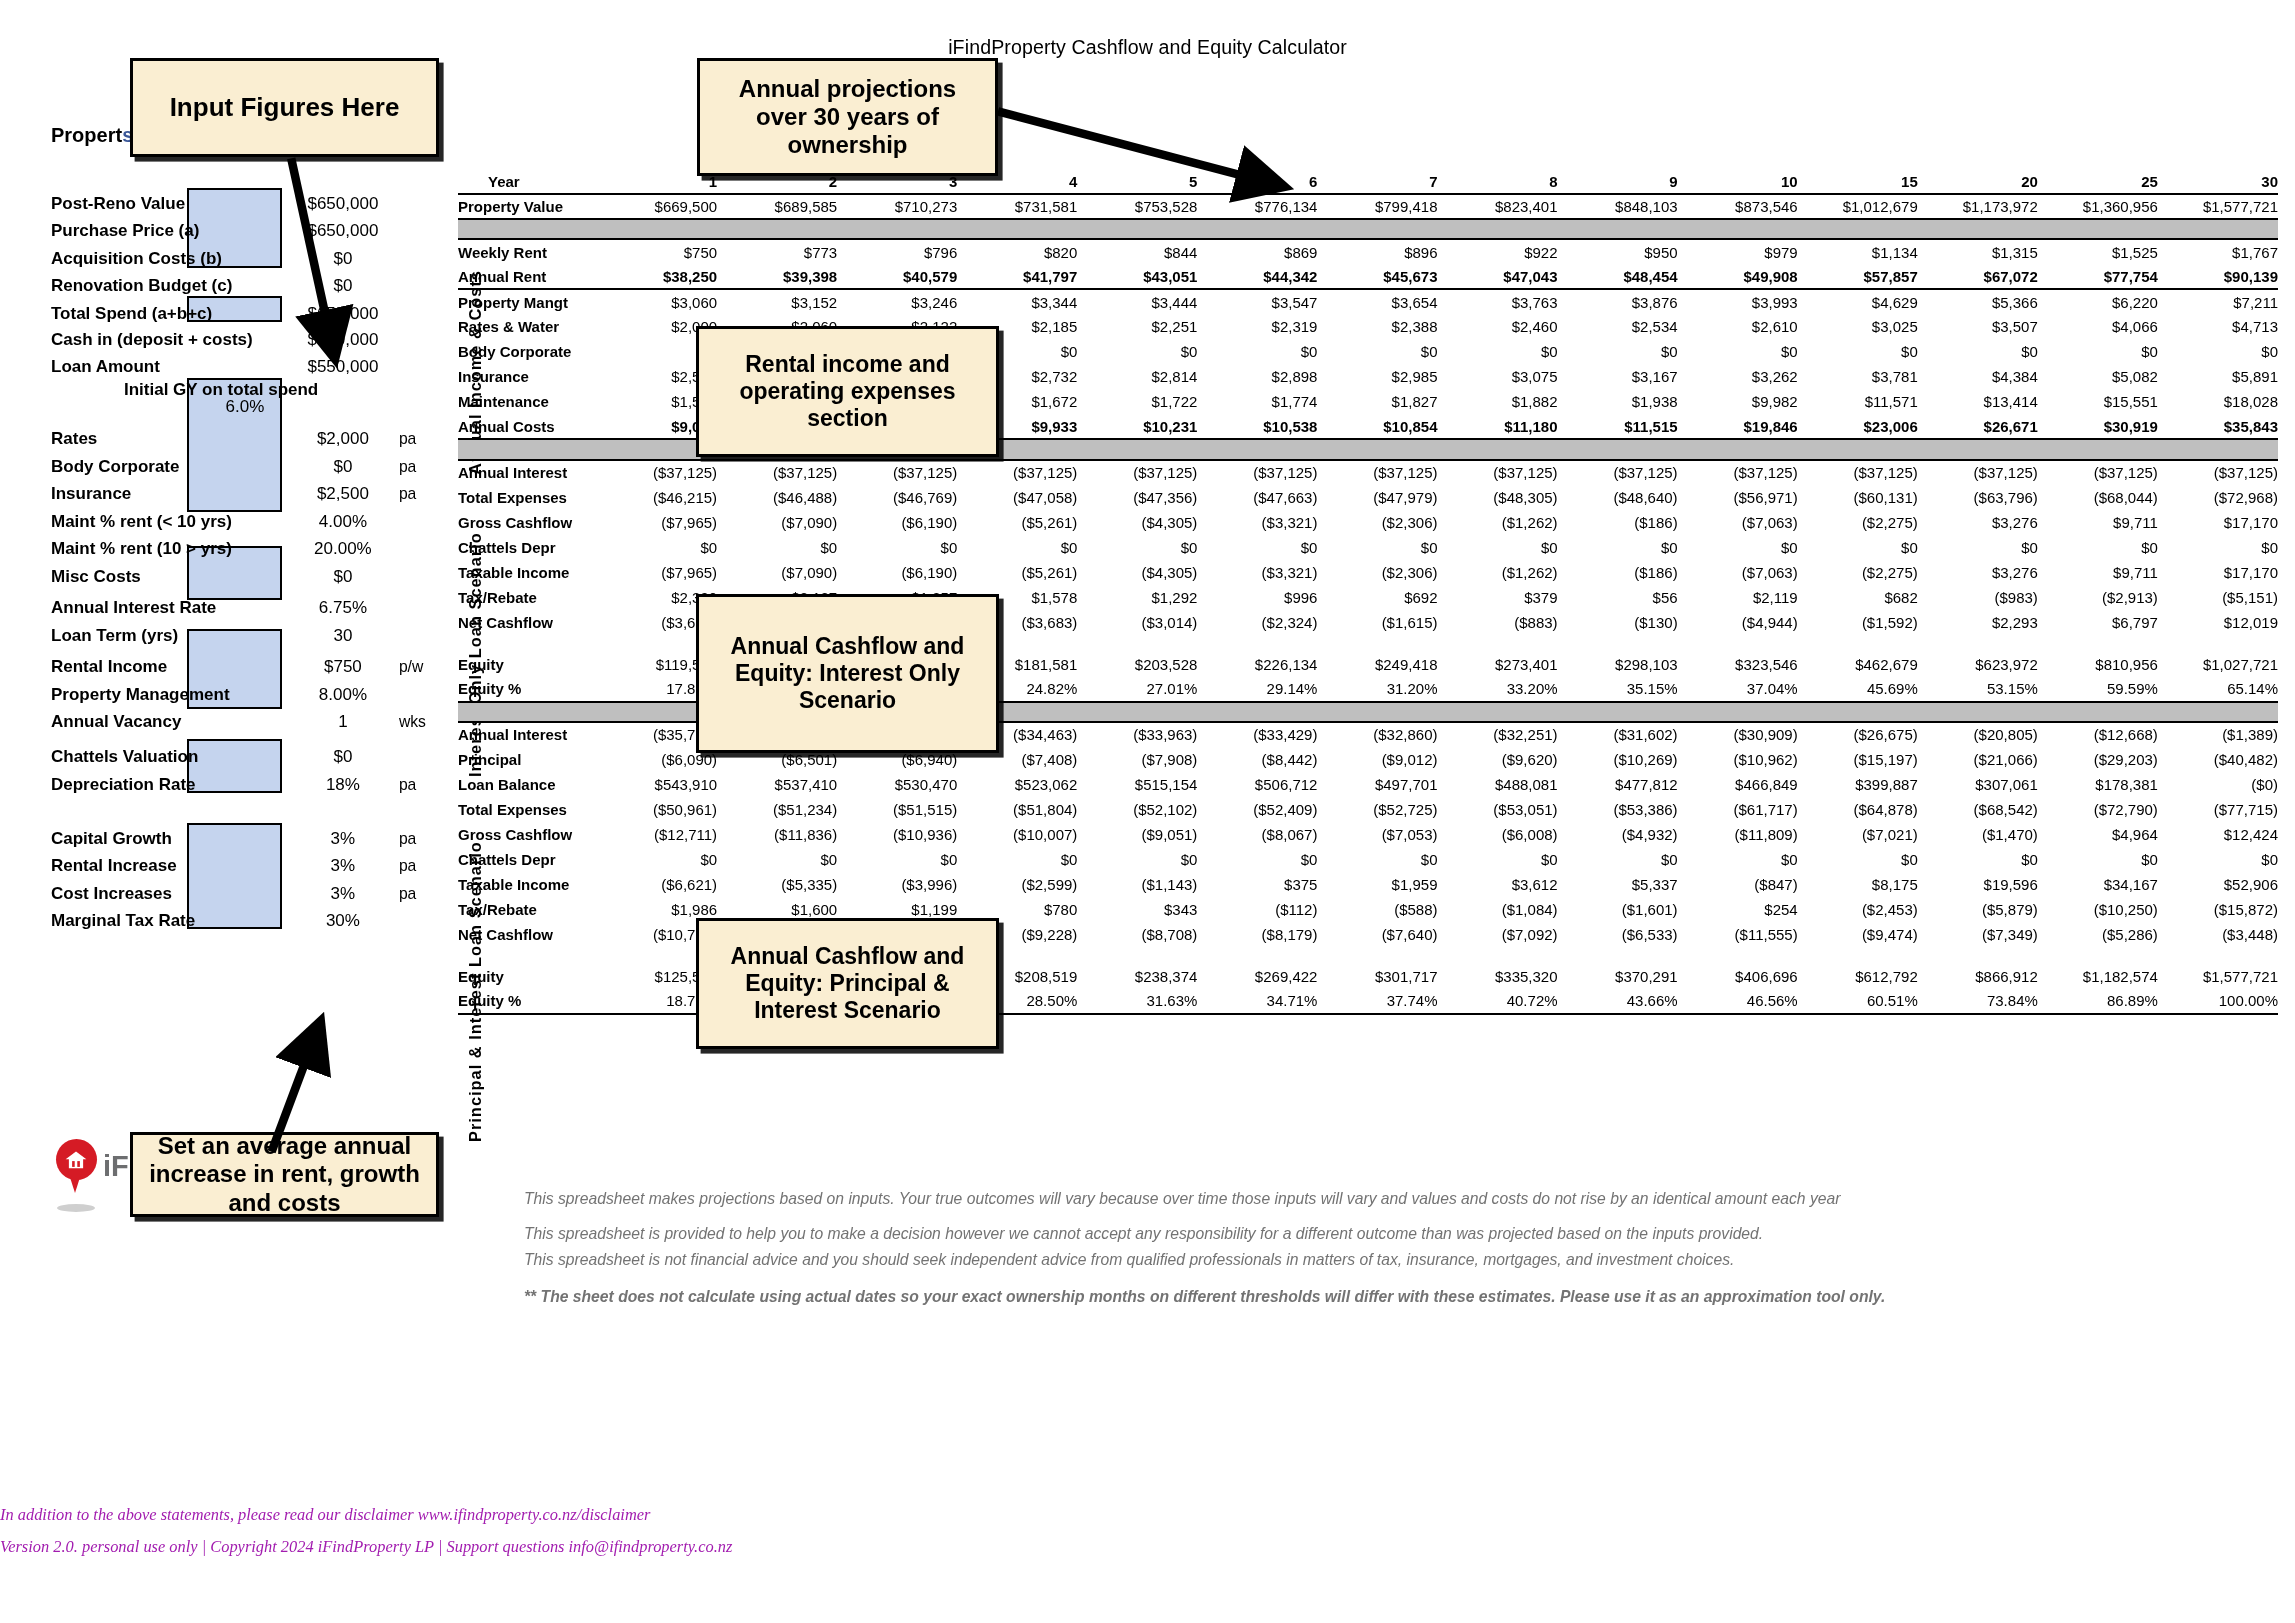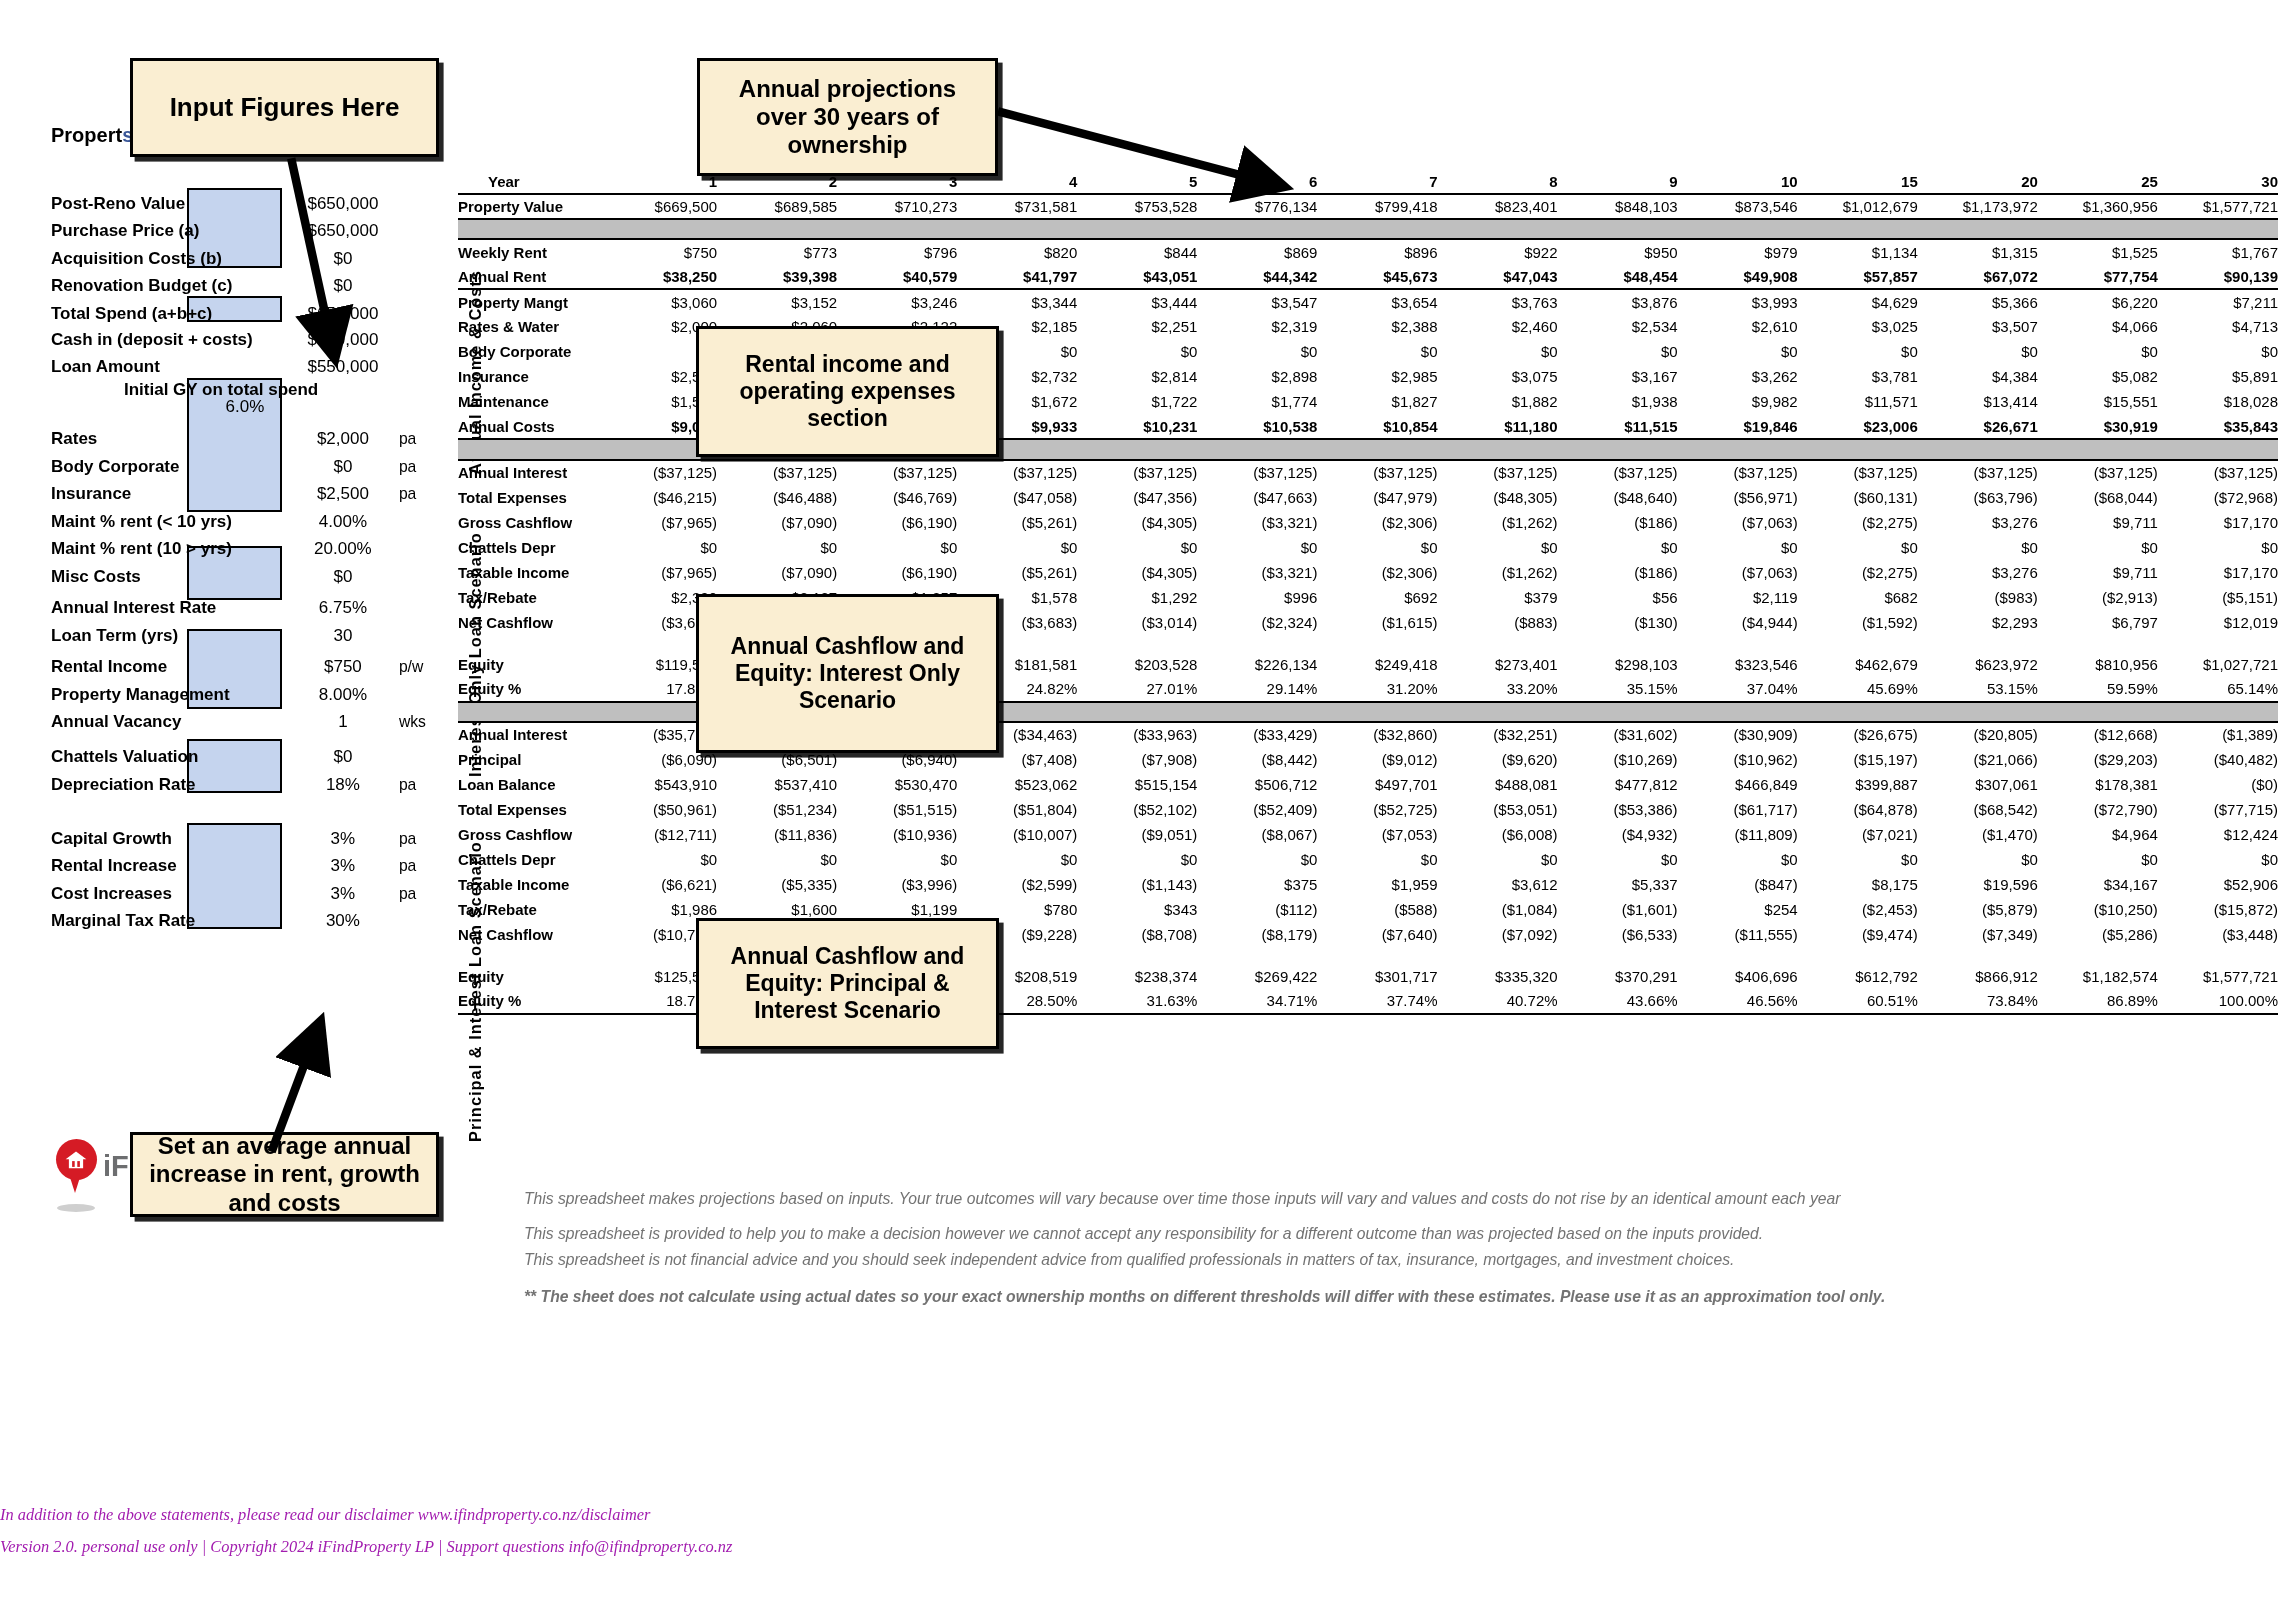--- a/index.html
+++ b/index.html
@@ -125,20 +125,21 @@
   }
 
   
   .arrow-svg{position:absolute;left:0;top:0;width:2295px;height:1623px;pointer-events:none;z-index:45;}
 </style>
 </head>
 <body>
 
 <div class="page">
 
+  <div class="doc-title">iFindProperty Cashflow and Equity Calculator</div>
 
   <div class="left-panel">
     <div class="panel-heading">
       <span>Propert</span><span class="addr">ss</span>
     </div>
 
     <div class="inbox" style="left:136px;top:90px;width:95px;height:80px;"></div>
     <div class="inbox" style="left:136px;top:198px;width:95px;height:26px;"></div>
     <div class="inbox" style="left:136px;top:280px;width:95px;height:134px;"></div>
     <div class="inbox" style="left:136px;top:448px;width:95px;height:54px;"></div>

